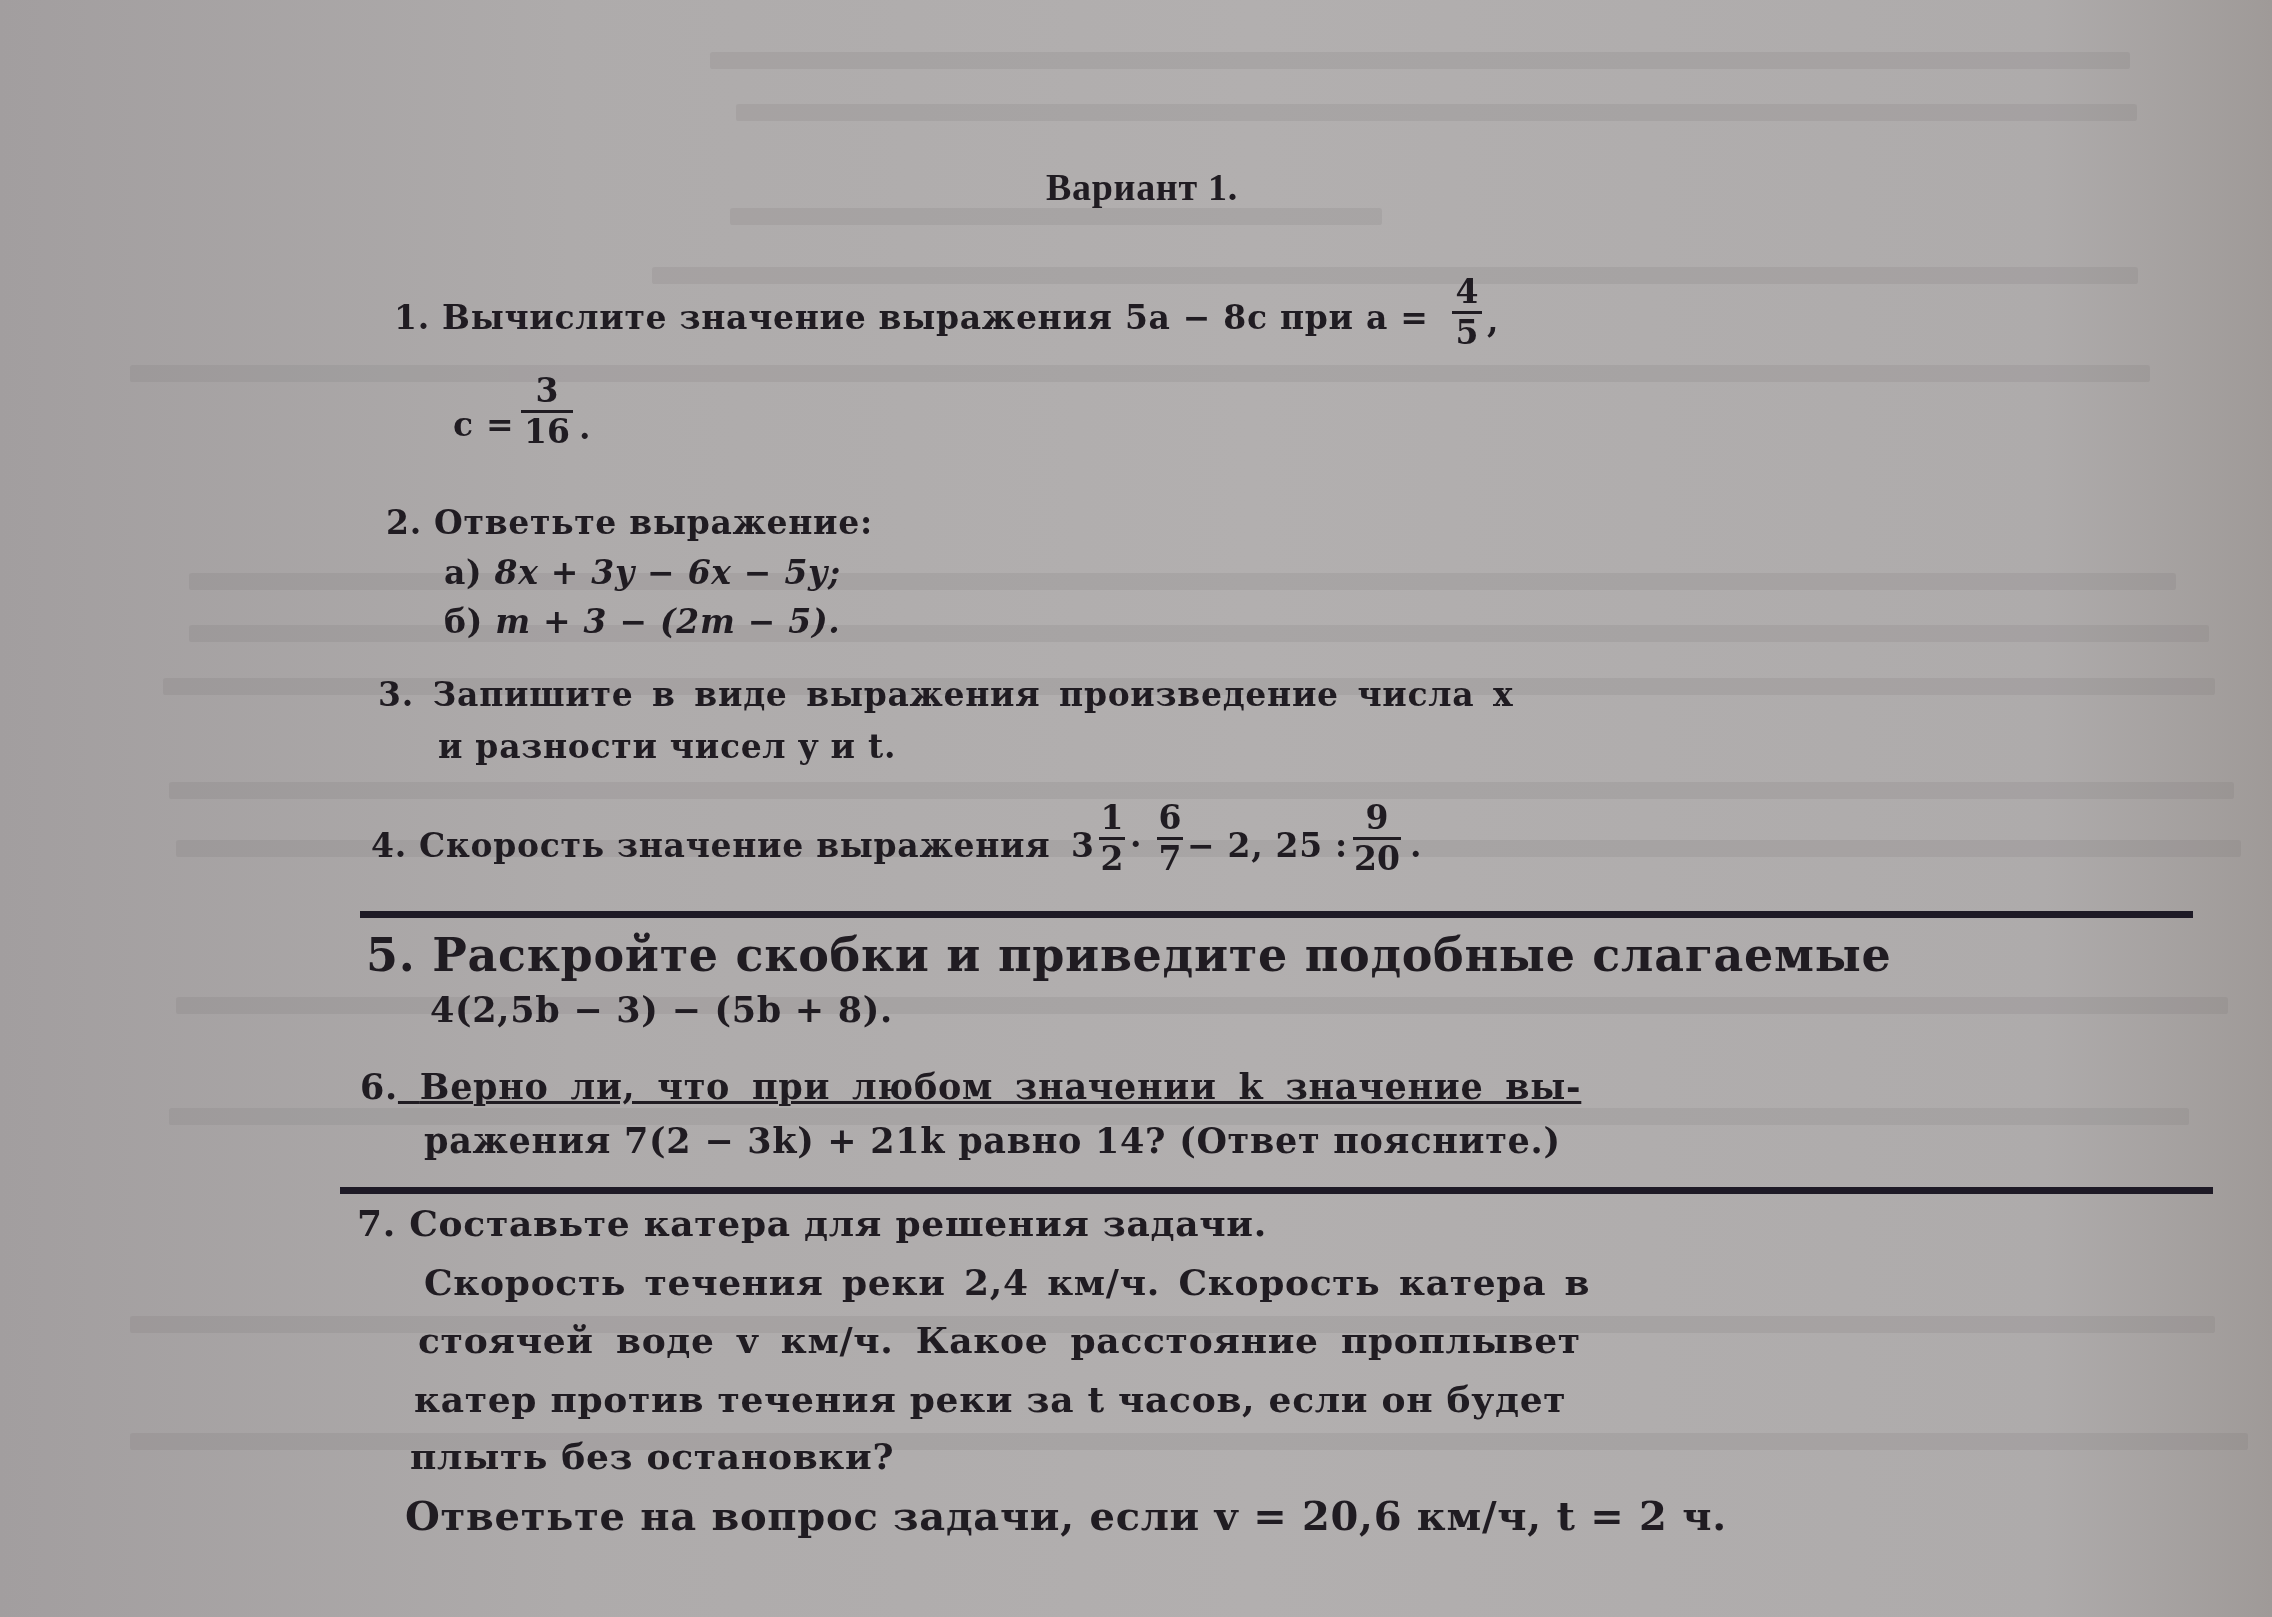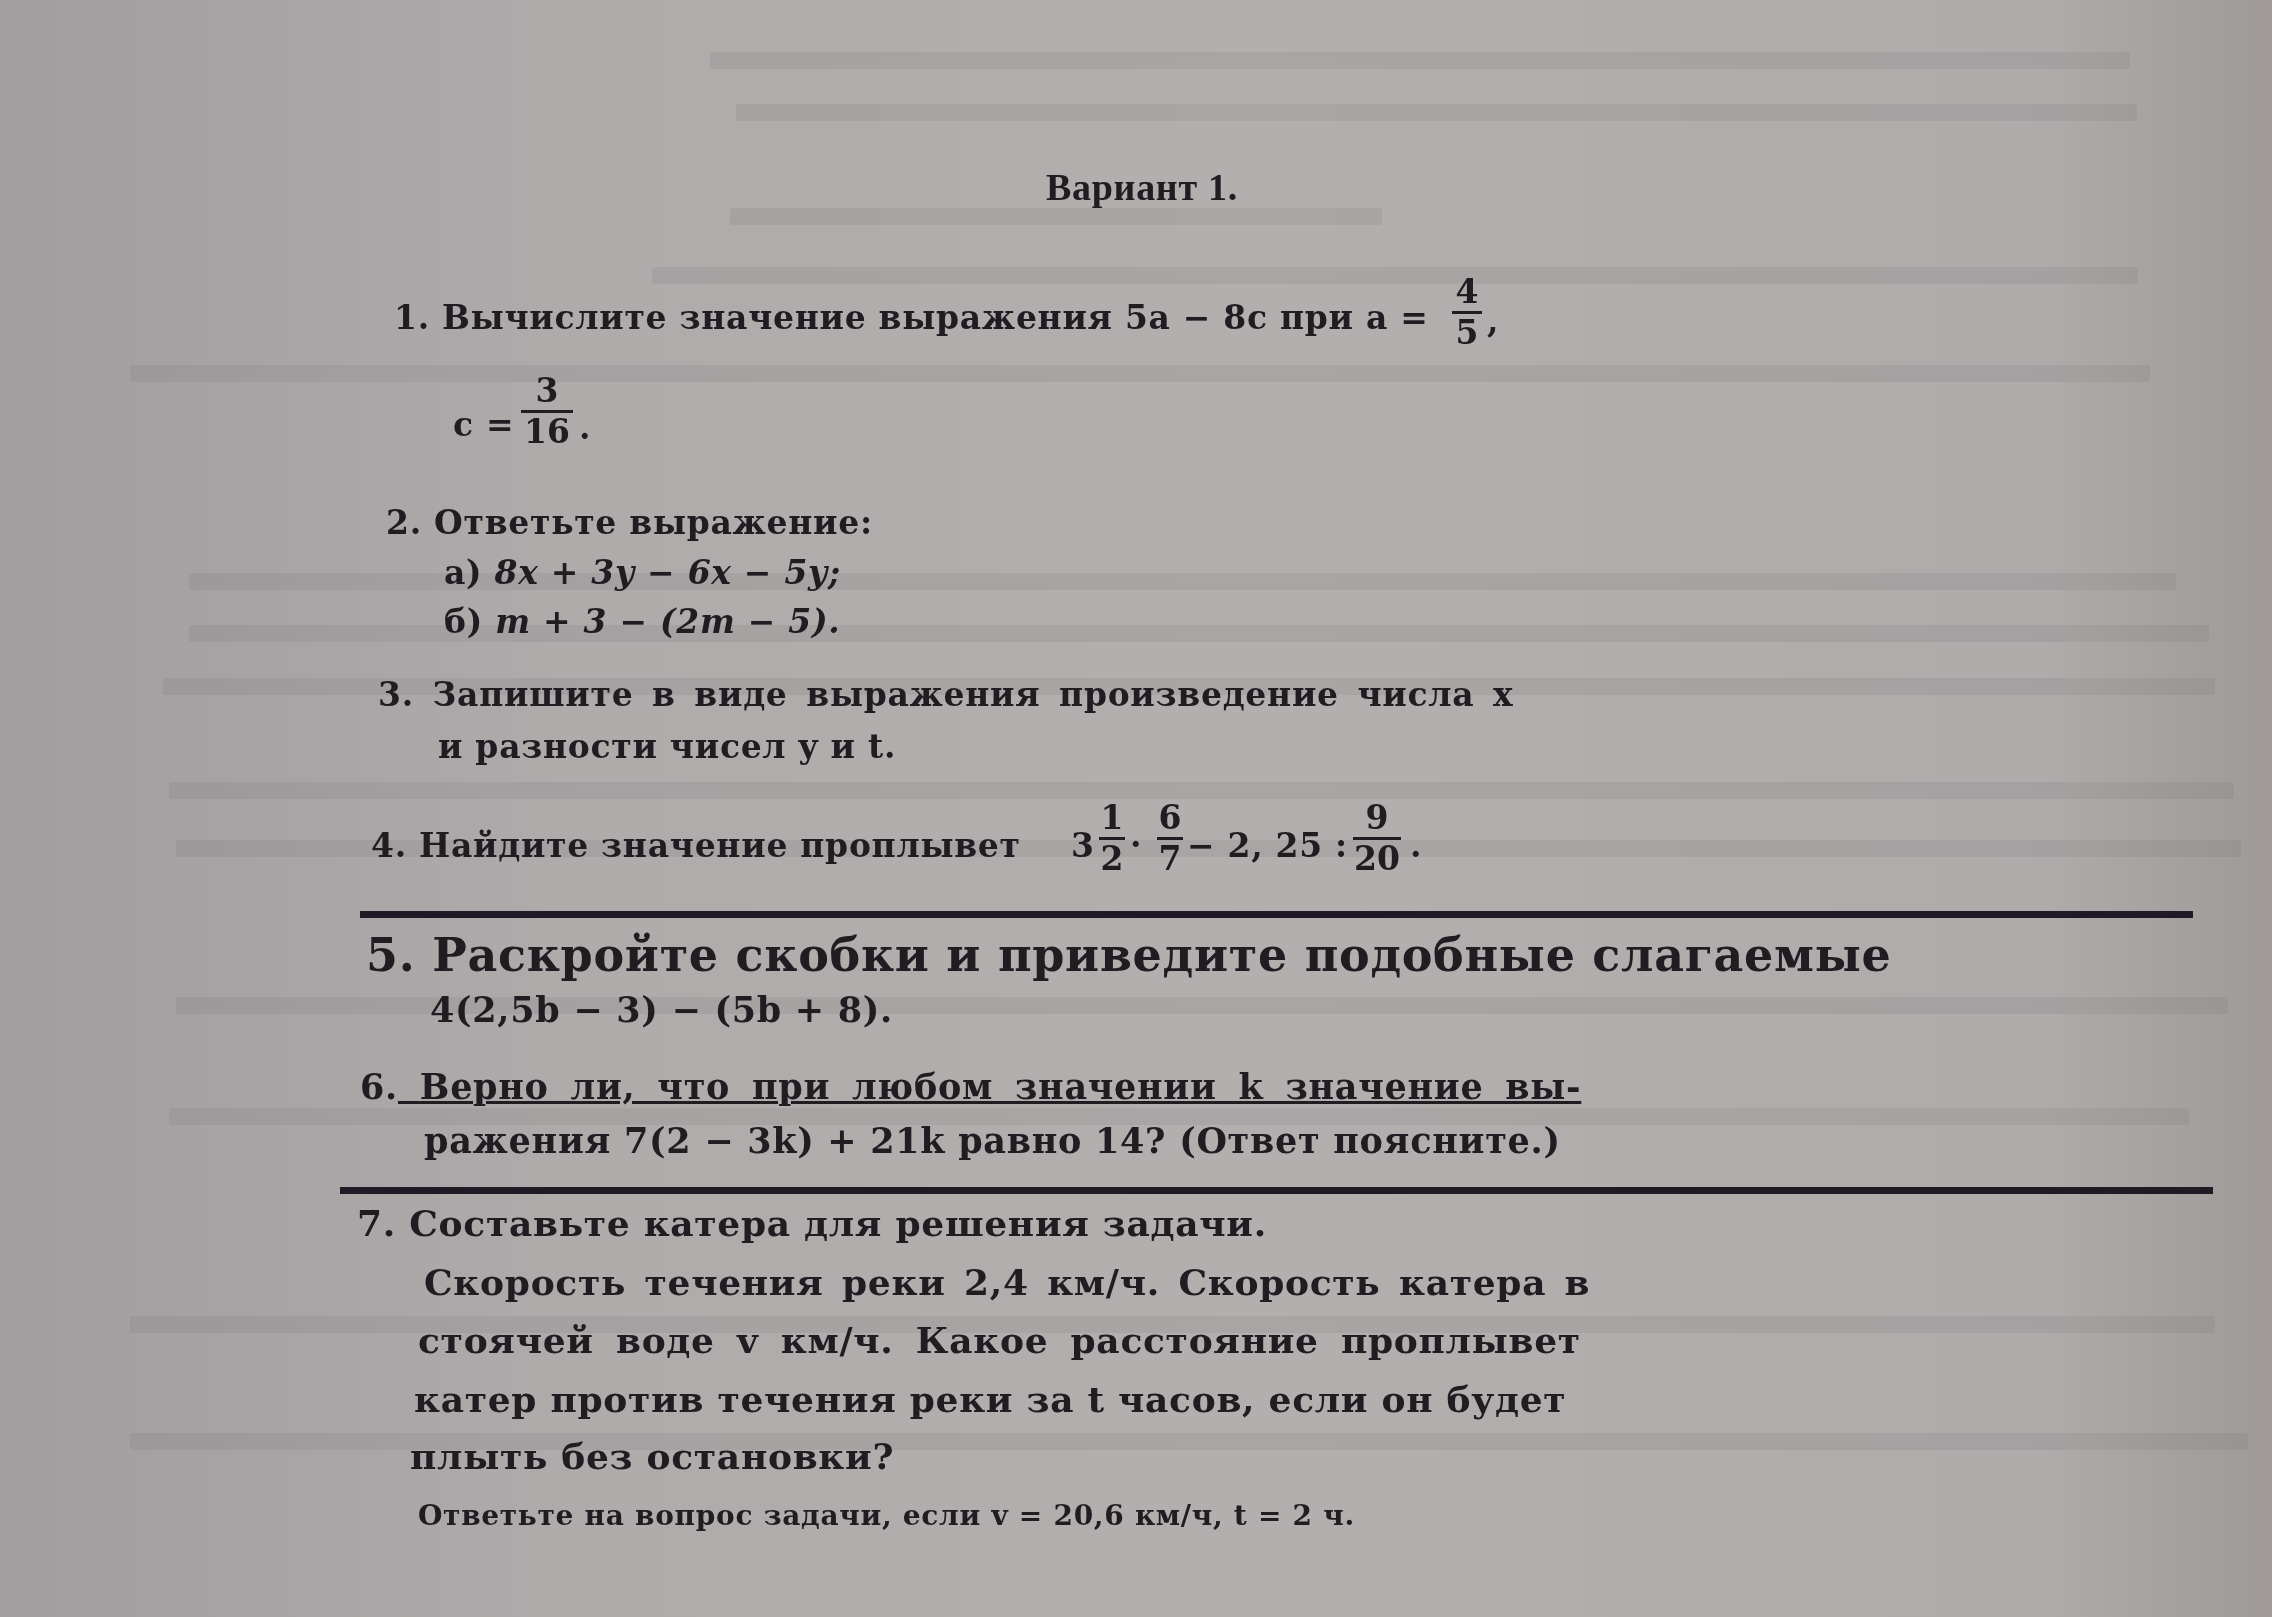--- a/index.html
+++ b/index.html
@@ -82,21 +82,21 @@
     <div class="line" style="left:378px;top:675px;word-spacing:6.5px;">
       <span class="num">3.</span>
       <span>Запишите в виде выражения произведение числа x</span>
     </div>
     <div class="line" style="left:438px;top:727px;">и разности чисел y и t.</div>
   </div>
 
   <div>
     <div class="line" style="left:371px;top:826px;">
       <span class="num">4.</span>
-      <span>Найдите значение проплывет</span>
+      <span>Скорость значение выражения</span>
     </div>
     <div class="line" style="left:1071px;top:826px;">3</div>
     <div class="frac" style="left:1099px;top:800px;width:26px;">
       <span class="n">1</span>
       <span class="bar"></span>
       <span class="d">2</span>
     </div>
     <div class="line" style="left:1130px;top:825px;">·</div>
     <div class="frac" style="left:1157px;top:800px;width:26px;">
       <span class="n">6</span>
@@ -134,16 +134,16 @@
 
   <div>
     <div class="line" style="left:357px;top:1204px;font-size:36px;">
       <span class="num">7.</span>
       <span>Составьте катера для решения задачи.</span>
     </div>
     <div class="line" style="left:424px;top:1263px;font-size:36px;word-spacing:5.2px;">Скорость течения реки 2,4 км/ч. Скорость катера в</div>
     <div class="line" style="left:418px;top:1321px;font-size:36px;word-spacing:9px;">стоячей воде v км/ч. Какое расстояние проплывет</div>
     <div class="line" style="left:414px;top:1380px;font-size:36px;">катер против течения реки за t часов, если он будет</div>
     <div class="line" style="left:410px;top:1437px;font-size:36px;">плыть без остановки?</div>
-    <div class="line" style="left:405px;top:1496px;font-size:28px;margin-left:13px;">Ответьте на вопрос задачи, если v = 20,6 км/ч, t = 2 ч.</div>
+    <div class="line" style="left:405px;top:1496px;font-size:40px;">Ответьте на вопрос задачи, если v = 20,6 км/ч, t = 2 ч.</div>
   </div>
 </div>
 
 
 </body></html>

